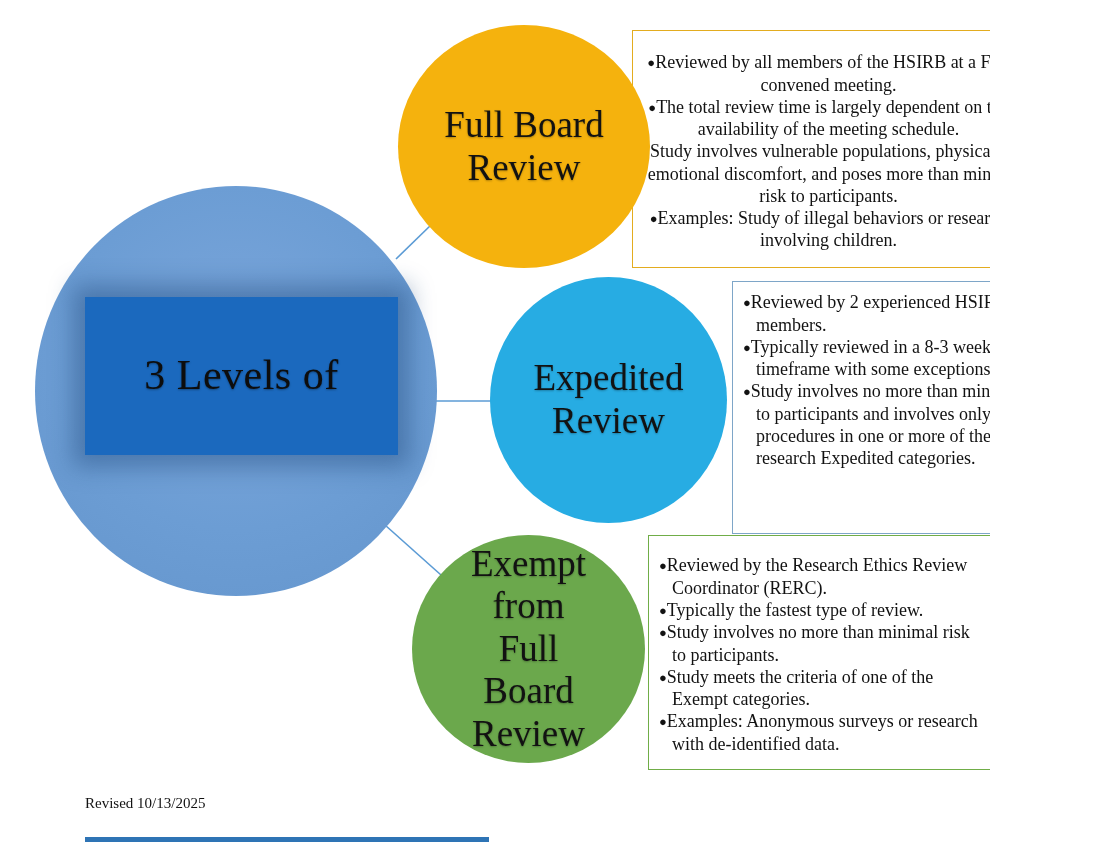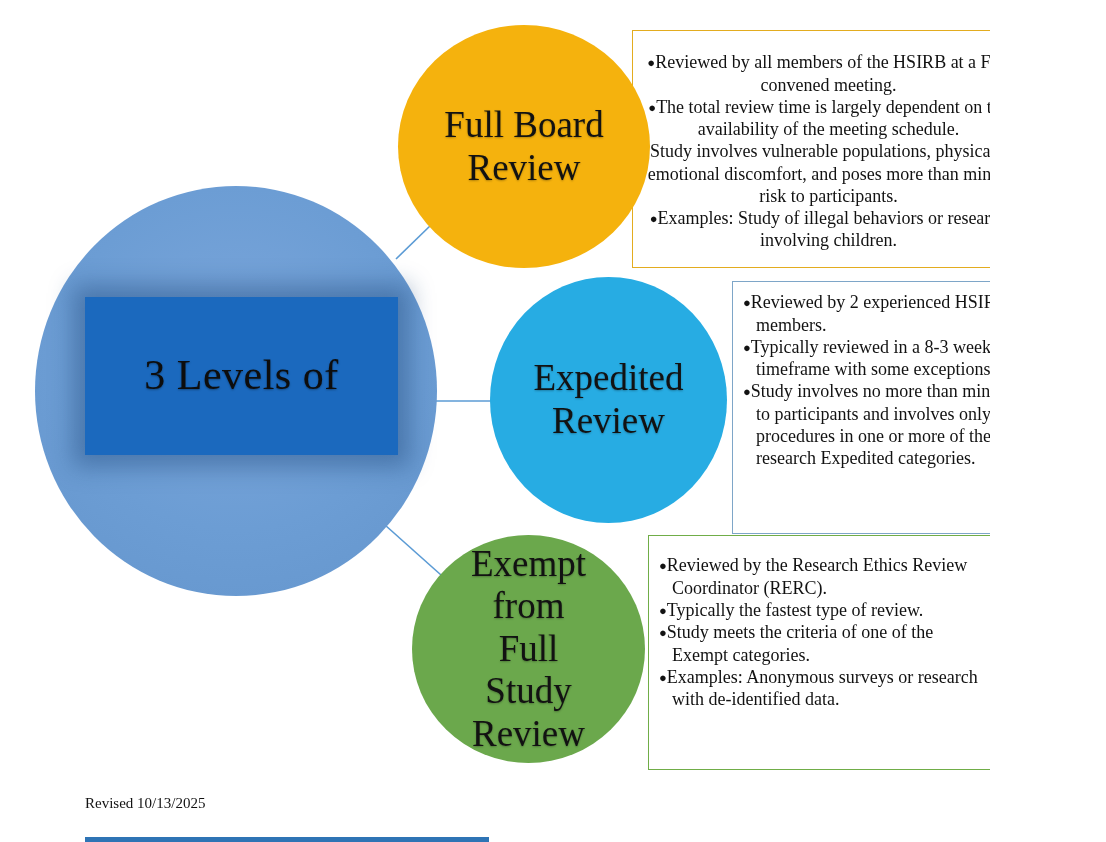--- a/index.html
+++ b/index.html
@@ -101,36 +101,37 @@
 
   <div class="notes-box blue-box">
     <div class="item"><span class="bullet">●</span><span>Reviewed by 2 experienced HSIRB members.</span></div>
     <div class="item"><span class="bullet">●</span><span>Typically reviewed in a 8-3 week timeframe with some exceptions.</span></div>
     <div class="item"><span class="bullet">●</span><span>Study involves no more than minimal risk to participants and involves only procedures in one or more of the 9 OHRP research Expedited categories.</span></div>
   </div>
 
   <div class="notes-box green-box">
     <div class="item"><span class="bullet">●</span><span>Reviewed by the Research Ethics Review Coordinator (RERC).</span></div>
     <div class="item"><span class="bullet">●</span><span>Typically the fastest type of review.</span></div>
+    <div class="item"><span class="bullet">●</span><span>Study involves no more than minimal risk to participants.</span></div>
     <div class="item"><span class="bullet">●</span><span>Study meets the criteria of one of the Exempt categories.</span></div>
     <div class="item"><span class="bullet">●</span><span>Examples: Anonymous surveys or research with de-identified data.</span></div>
   </div>
 
   <div class="circle big-circle">
     <div class="title-panel">
       <div class="title-line">3 Levels of</div>
     </div>
   </div>
 
   <div class="circle circle-yellow">
     <div class="label">Full Board Review</div>
   </div>
   <div class="circle circle-cyan">
     <div class="label">Expedited Review</div>
   </div>
   <div class="circle circle-green">
-    <div class="label">Exempt from Full Study Review</div>
+    <div class="label">Exempt from Full Board Review</div>
   </div>
 
   <div class="footer-note">Revised 10/13/2025</div>
   <div class="bottom-bar"></div>
 
 </div>
 
 </body></html>

